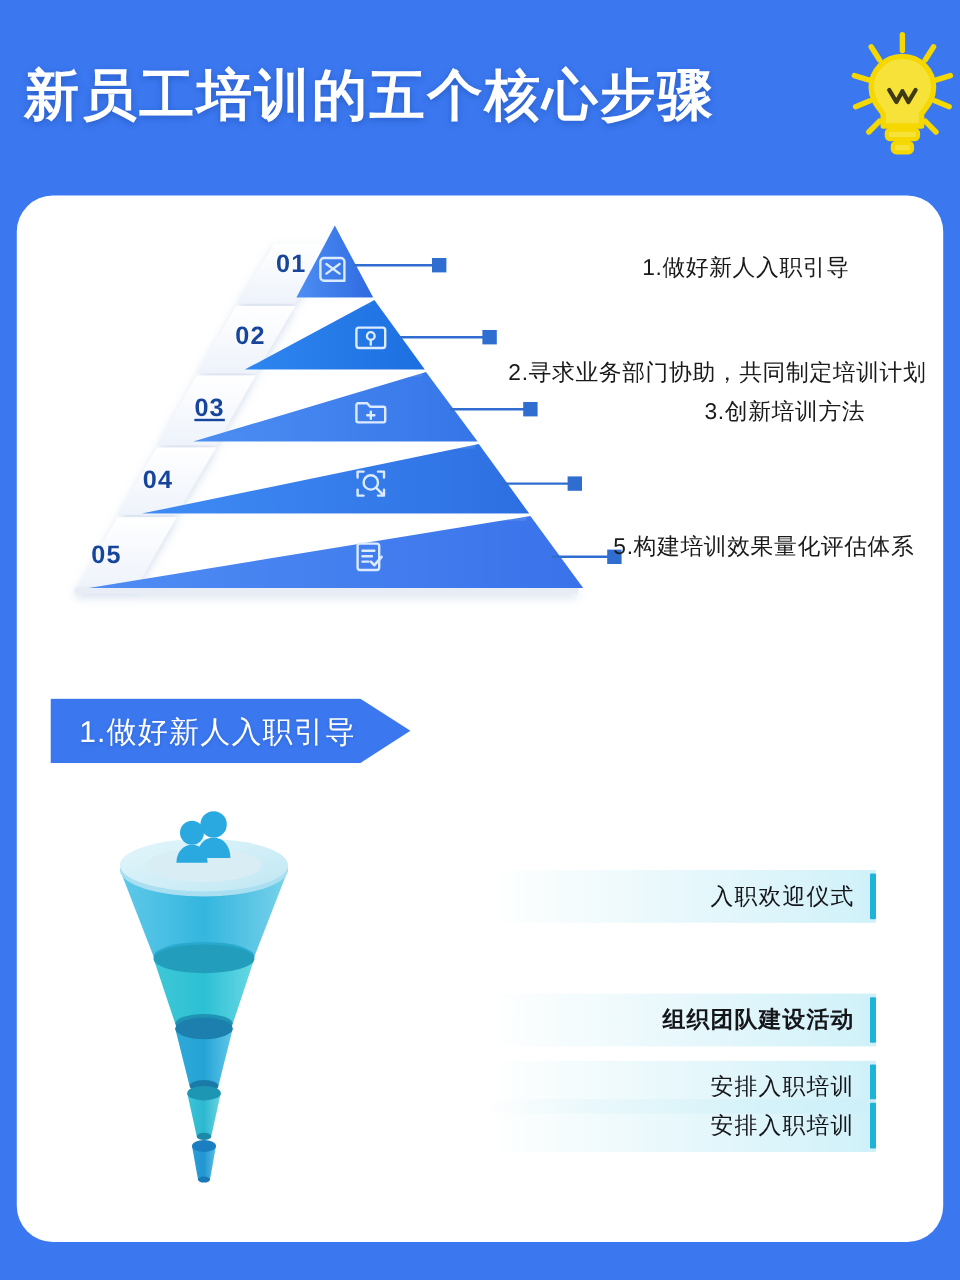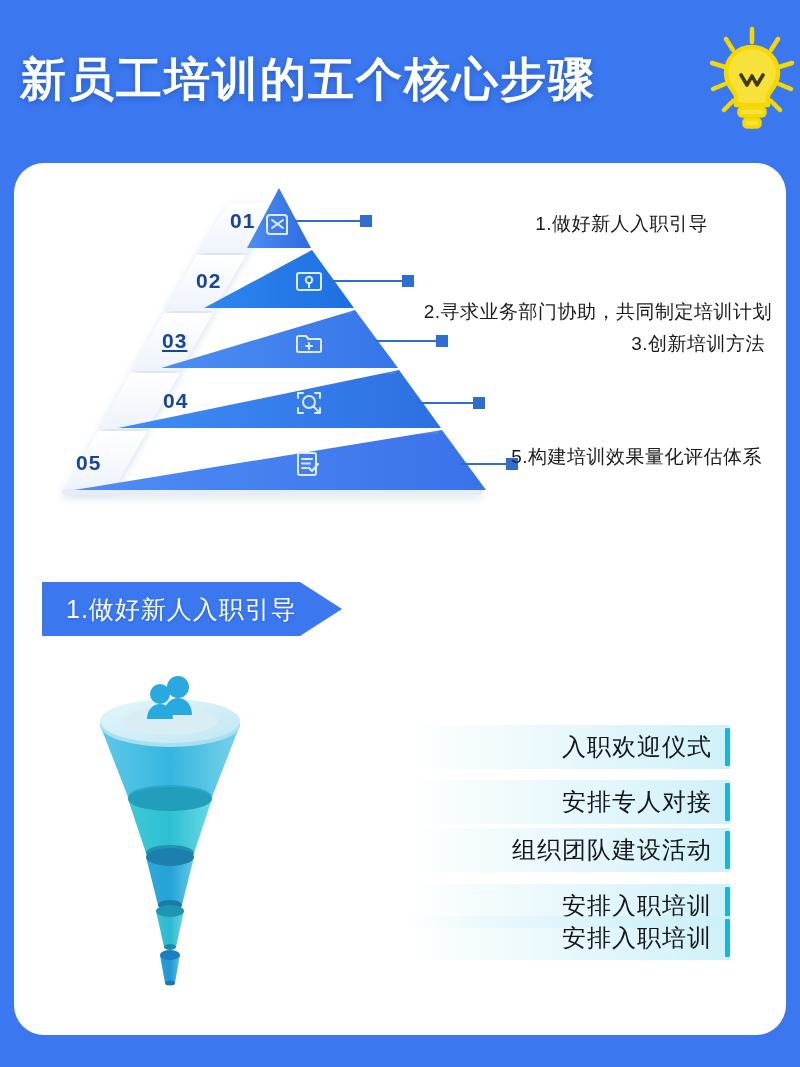--- a/index.html
+++ b/index.html
@@ -103,21 +103,21 @@
     right:56px;
     height:44px;
     width:324px;
     display:flex;
     align-items:center;
     justify-content:flex-end;
     padding-right:18px;
     background:linear-gradient(to right, rgba(224,246,250,0) 0%, rgba(217,243,249,.55) 45%, rgba(205,240,249,.95) 100%);
   }
   .frow span {
-    font-size:24px;
+    font-size:19px;
     color:#14161a;
     letter-spacing:1px;
     white-space:nowrap;
   }
   .frow::after {
     content:"";
     position:absolute;
     right:0; top:3px;
     width:5px; height:38px;
     background:#1cb4d8;
@@ -247,26 +247,26 @@
           <path d="M3 1 h14 a2 2 0 0 1 2 2 v18 a2 2 0 0 1 -2 2 h-14 a2 2 0 0 1 -2 -2 v-18 a2 2 0 0 1 2 -2 z"></path>
           <path d="M5 7 h10 M5 11.5 h8 M5 16 h5"></path>
           <path d="M12 16 l3 3 l6 -7" stroke-width="2.2"></path>
         </g>
       </g>
     </svg>
 
     <div class="num" style="left:216px; top:46px;">01</div>
     <div class="num" style="left:182px; top:106px;">02</div>
     <div class="num" style="left:148px; top:166px;text-decoration:underline;">03</div>
-    <div class="num" style="left:105px; top:226px;margin-left:44px;">04</div>
+    <div class="num" style="left:105px; top:226px;">04</div>
     <div class="num" style="left:62px;  top:288px;">05</div>
 
     <div class="lbl" style="left:364px; top:47px;  width:330px;">1.做好新人入职引导</div>
     <div class="lbl" style="left:390px; top:91px;  width:368px;margin-top:44px;">2.寻求业务部门协助，共同制定培训计划</div>
-    <div class="lbl" style="left:451px; top:167px; width:300px;">3.创新培训方法</div>
+    <div class="lbl" style="left:407px; top:167px; width:300px;">3.创新培训方法</div>
     <div class="lbl" style="left:466px; top:280px; width:282px;">5.构建培训效果量化评估体系</div>
   </div>
 
   <div class="banner-wrap">
     <div class="banner-shape"></div>
     <div class="banner-text">1.做好新人入职引导</div>
   </div>
 
   <div class="funnel-block">
 
@@ -329,24 +329,21 @@
         <circle cx="98" cy="20" r="11"></circle>
         <path d="M84 48 c0 -10 6 -17 14 -17 c8 0 14 7 14 17 z"></path>
         <circle cx="80" cy="27" r="10"></circle>
         <path d="M67 52 c0 -9 6 -15 13 -15 c7 0 13 6 13 15 z"></path>
       </g>
     </svg>
 
     <div class="frow" style="top:62px;">
       <span>入职欢迎仪式</span>
     </div>
-    <div class="frow" style="top:117px;">
-      <span>安排专人对接</span>
-    </div>
-    <div class="frow" style="top:165px;">
+    <div class="frow" style="top:165px;font-weight:bold;">
       <span>组织团队建设活动</span>
     </div>
     <div class="frow" style="top:221px;">
       <span>安排入职培训</span>
     </div>
     <div class="frow" style="top:253px;">
       <span>安排入职培训</span>
     </div>
   </div>
 

